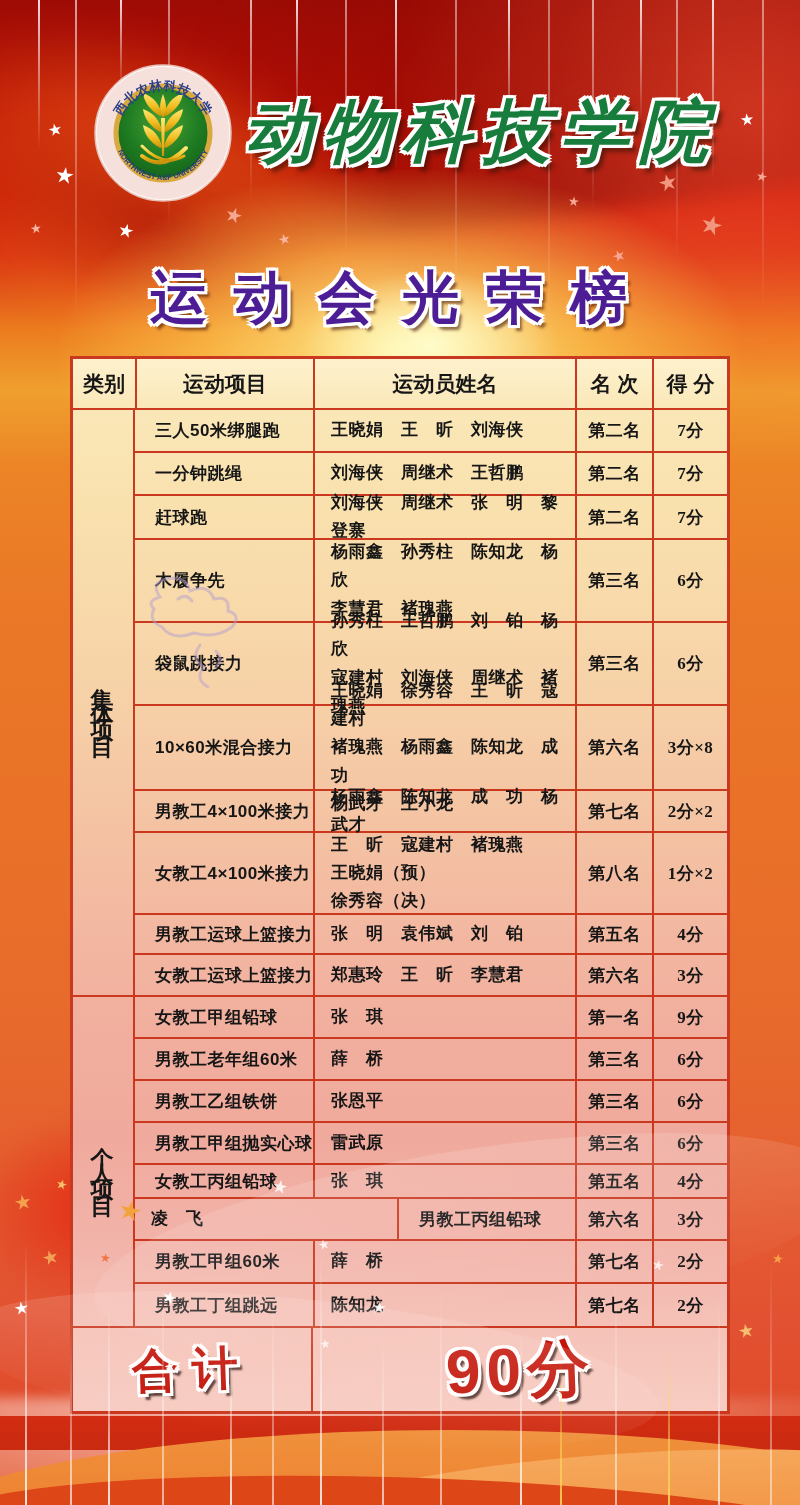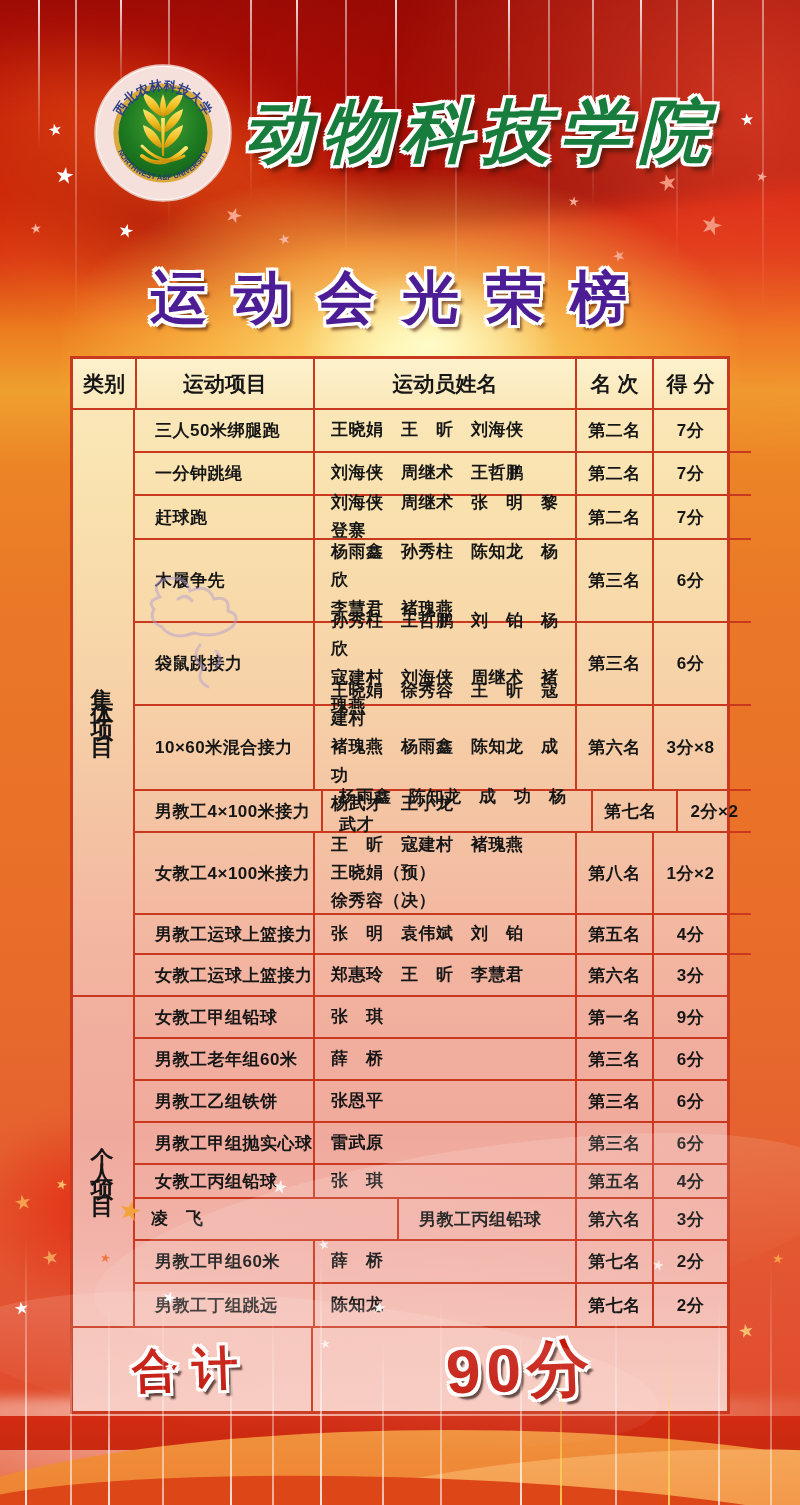--- a/index.html
+++ b/index.html
@@ -97,21 +97,21 @@
   .tgroup{display:flex;border-bottom:2px solid var(--bd);}
   .cat-cell{box-sizing:border-box;width:62px;border-right:2px solid var(--bd);
       display:flex;align-items:center;justify-content:center;
       writing-mode:vertical-lr;text-orientation:upright;letter-spacing:17px;
       font-size:23px;font-weight:bold;color:#161616;}
   .rows{flex:1;display:flex;flex-direction:column;}
   .row{display:flex;box-sizing:border-box;border-bottom:2px solid var(--bd);}
   .row:last-child{border-bottom:0;}
   .c{box-sizing:border-box;display:flex;align-items:center;
      font-size:17px;font-weight:bold;color:#161616;letter-spacing:.5px;}
-  .c+.c{border-left:2px solid var(--bd);}
+  .c+.c{border-left:2px solid var(--bd);font-family:Liberation Serif, serif;}
   .c-event{width:178px;padding-left:20px;}
   .c-ath{width:262px;padding-left:16px;white-space:pre-line;line-height:1.65;}
   .c-rank{width:77px;justify-content:center;}
   .c-score{width:75px;justify-content:center;}
   .tfoot{display:flex;height:83px;}
   .foot-left{box-sizing:border-box;width:240px;border-right:2px solid var(--bd);
      display:flex;align-items:center;justify-content:center;}
   .foot-right{flex:1;display:flex;align-items:center;justify-content:center;}
   .callig{
     color:#c3150a;font-weight:bold;transform:rotate(-2deg);
@@ -264,21 +264,21 @@
     <div class="hc w-cat">类别</div>
     <div class="hc w-event">运动项目</div>
     <div class="hc w-ath">运动员姓名</div>
     <div class="hc w-rank">名 次</div>
     <div class="hc w-score">得 分</div>
   </div>
 
   <div class="tgroup">
     <div class="cat-cell">集体项目</div>
     <div class="rows">
-        <div class="row" style="height: 43px;">
+        <div class="row" style="height: 43px; justify-content: center;">
           <div class="c c-event">三人50米绑腿跑</div>
           <div class="c c-ath">王晓娟　王　昕　刘海侠</div>
           <div class="c c-rank">第二名</div>
           <div class="c c-score">7分</div>
         </div>
         <div class="row" style="height: 43px;">
           <div class="c c-event">一分钟跳绳</div>
           <div class="c c-ath">刘海侠　周继术　王哲鹏</div>
           <div class="c c-rank">第二名</div>
           <div class="c c-score">7分</div>
@@ -304,21 +304,21 @@
           <div class="c c-score">6分</div>
         </div>
         <div class="row" style="height: 85px;">
           <div class="c c-event">10×60米混合接力</div>
           <div class="c c-ath">王晓娟　徐秀容　王　昕　寇建村
 褚瑰燕　杨雨鑫　陈知龙　成　功
 杨武才　王小龙</div>
           <div class="c c-rank">第六名</div>
           <div class="c c-score">3分×8</div>
         </div>
-        <div class="row" style="height: 42px; gap: 8px;">
+        <div class="row" style="height: 42px;">
           <div class="c c-event">男教工4×100米接力</div>
           <div class="c c-ath">杨雨鑫　陈知龙　成　功　杨武才</div>
           <div class="c c-rank">第七名</div>
           <div class="c c-score">2分×2</div>
         </div>
         <div class="row" style="height: 82px;">
           <div class="c c-event">女教工4×100米接力</div>
           <div class="c c-ath">王　昕　寇建村　褚瑰燕
 王晓娟（预）
 徐秀容（决）</div>

